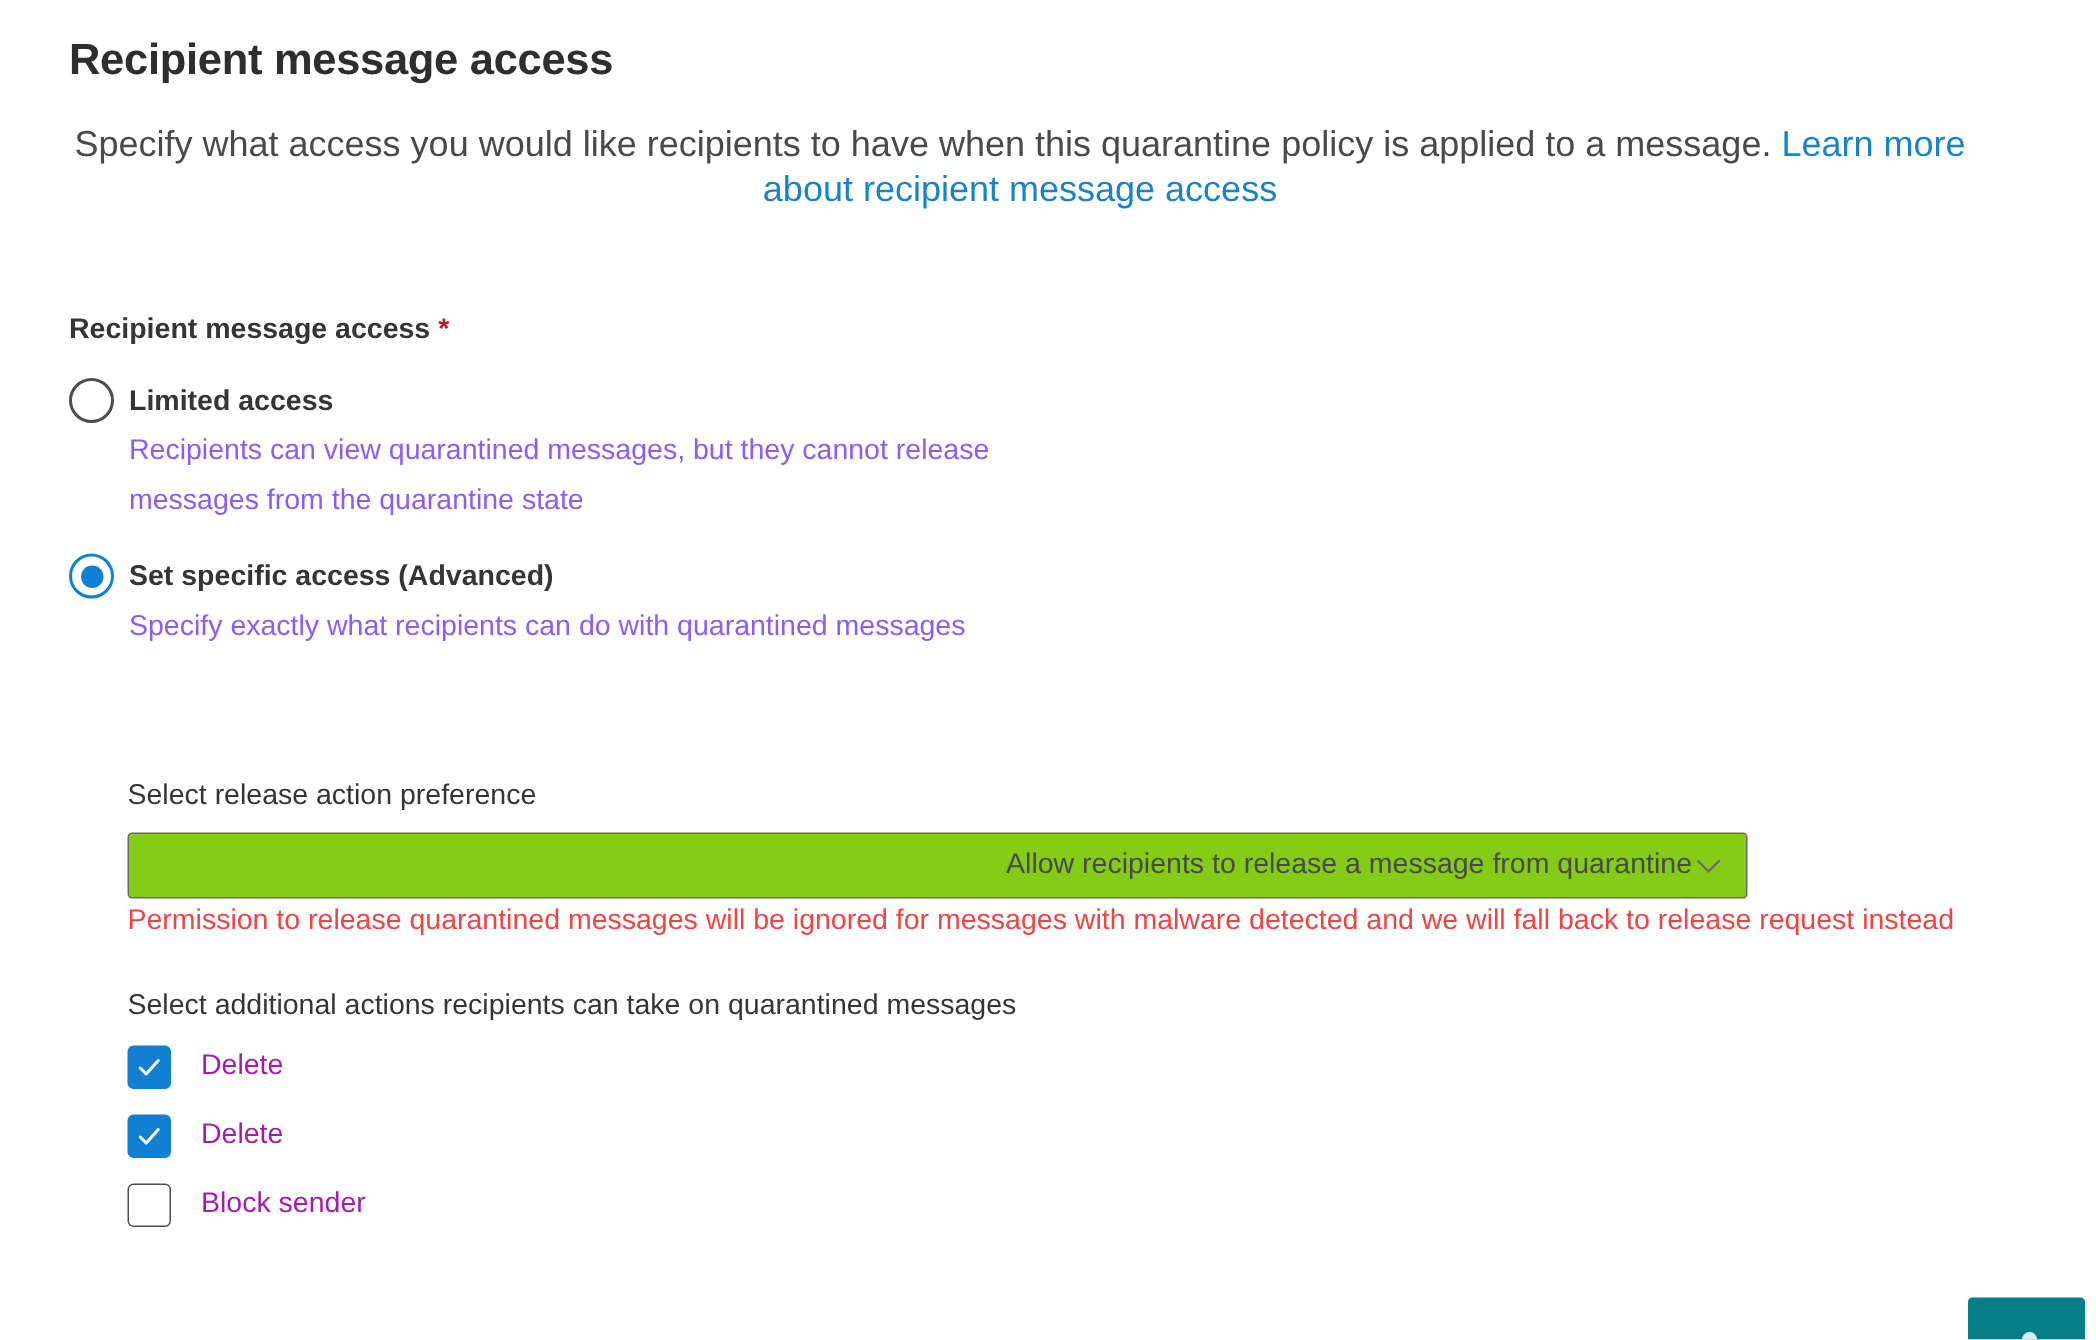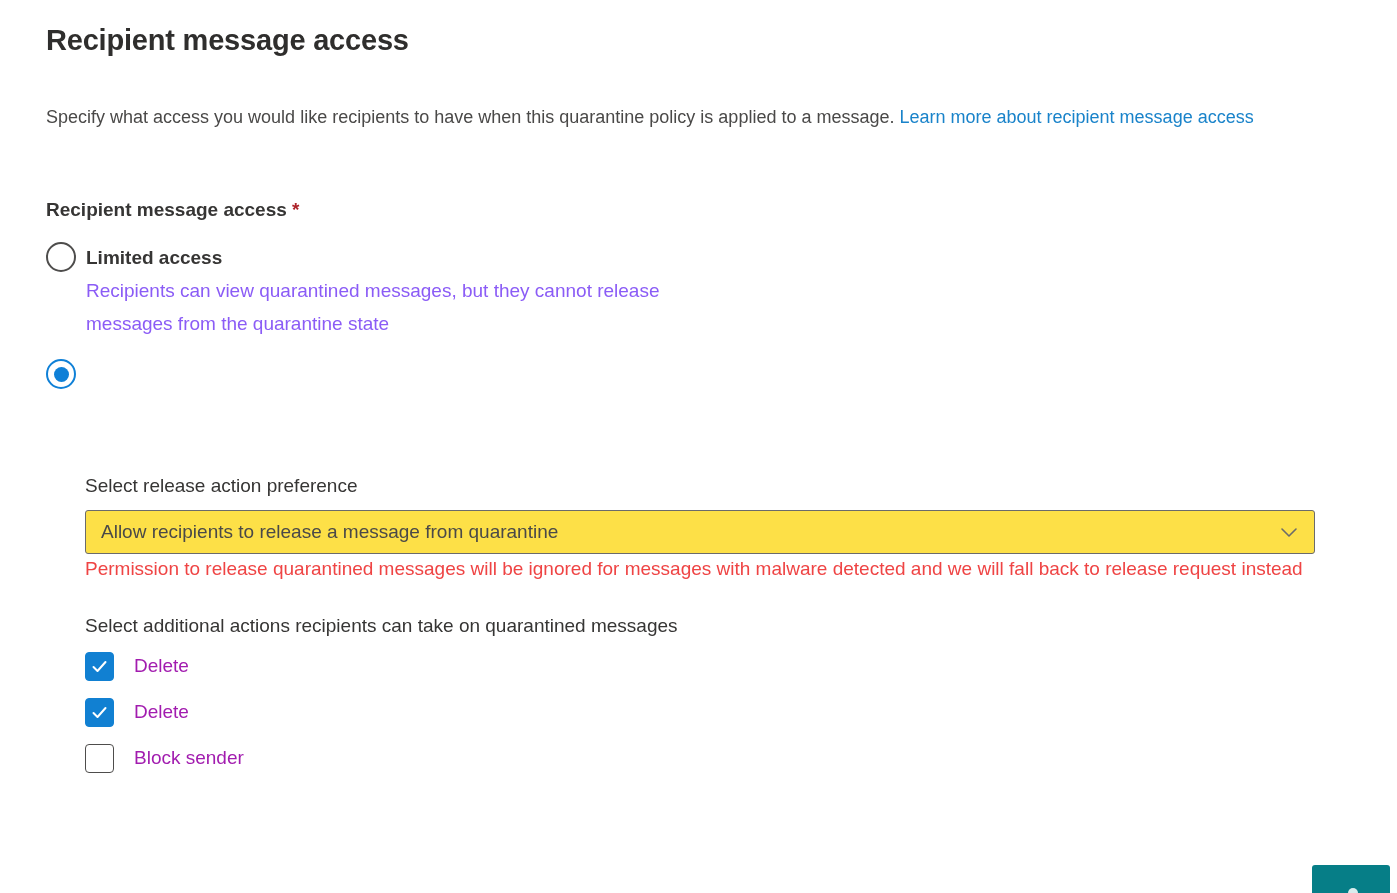--- a/index.html
+++ b/index.html
@@ -15,25 +15,26 @@
 
   .page-title {
     font-size: 29px;
     font-weight: 700;
     color: #2f2e2d;
     line-height: 36px;
     letter-spacing: -0.2px;
   }
 
   .intro {
-    margin-top: 44px;
-    font-size: 18px;
+    margin-top: 24px;
+    font-size: 24px;
     line-height: 30px;
     color: #4a4948;
     max-width: 1268px;
+    text-align: center;
   }
   .link {
     color: #1983ca;
     cursor: pointer;
     text-decoration: none;
   }
 
   .group-label {
     margin-top: 66px;
     font-size: 19px;
@@ -84,29 +85,30 @@
   
   .indent { margin-left: 39px; margin-top: 85px; }
   .field-label {
     font-size: 19px;
     font-weight: 400;
     color: #363534;
     line-height: 24px;
   }
   .dropdown {
     margin-top: 12px;
-    width: 1230px;
+    width: 1080px;
     height: 44px;
     border: 1px solid #6b6b6b;
     border-radius: 3px;
-    background: #fde047;
+    background: #84cc16;
     display: flex;
     align-items: center;
     padding: 0 14px 0 15px;
     cursor: pointer;
+    text-align: right;
   }
   .dropdown-value {
     flex: 1 1 auto;
     font-size: 19px;
     color: #4a4948;
     white-space: nowrap;
     overflow: hidden;
   }
   .chevron { flex: 0 0 auto; width: 22px; height: 22px; color: #6b6b6b; }
 
@@ -186,20 +188,24 @@
   <div class="radio-row first">
     <div class="radio-outer"></div>
     <div class="radio-text">
       <div class="radio-label">Limited access</div>
       <div class="radio-desc">Recipients can view quarantined messages, but they cannot release messages from the quarantine state</div>
     </div>
   </div>
 
   <div class="radio-row second">
     <div class="radio-outer selected"></div>
+    <div class="radio-text">
+      <div class="radio-label">Set specific access (Advanced)</div>
+      <div class="radio-desc">Specify exactly what recipients can do with quarantined messages</div>
+    </div>
   </div>
 
   <div class="indent">
 
     <div class="field-label">Select release action preference</div>
 
     <div class="dropdown">
       <span class="dropdown-value">Allow recipients to release a message from quarantine</span>
       <span class="chevron">
         <svg viewBox="0 0 22 22" fill="none" stroke="currentColor" stroke-width="1.6" stroke-linecap="round" stroke-linejoin="round">

